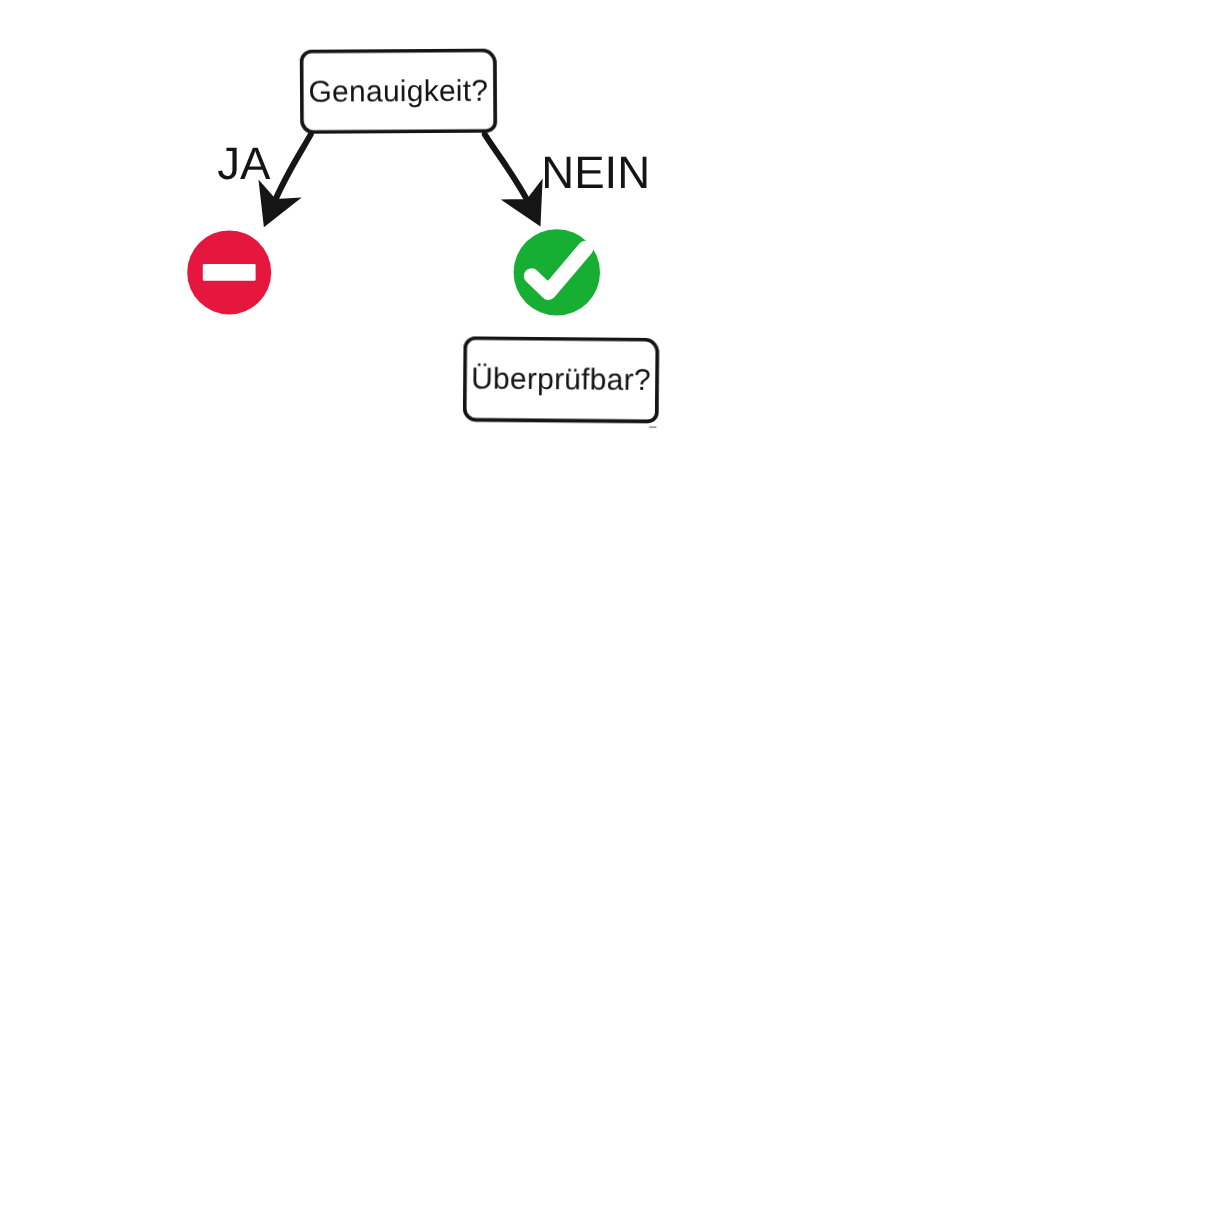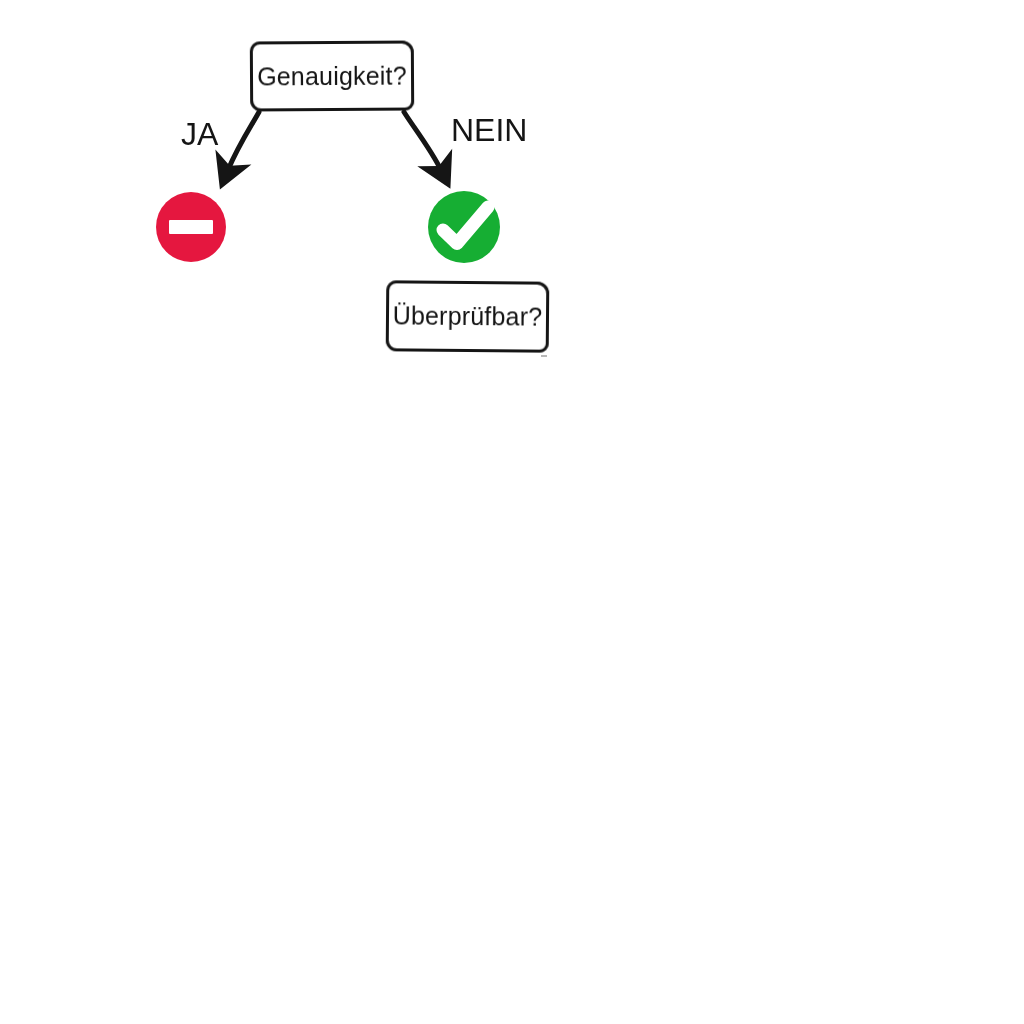--- a/index.html
+++ b/index.html
@@ -58,27 +58,27 @@
     width: 163px;
     height: 71px;
     transform: rotate(0.5deg);
   }
   #box-verifiable .node-label { font-size: 25px; }
 
   
   .edge-label {
     position: absolute;
     font-family: "Liberation Sans", sans-serif;
-    font-size: 32px;
+    font-size: 38px;
     color: #151515;
     line-height: 1;
     white-space: nowrap;
   }
   #label-ja   { left: 181px; top: 118px; }
-  #label-nein { left: 451px; top: 114px; }
+  #label-nein { left: 451px; top: 126px; }
 
   
   .icon-badge {
     position: absolute;
     border-radius: 50%;
   }
 
   #icon-stop {
     left: 156px;
     top: 192px;

